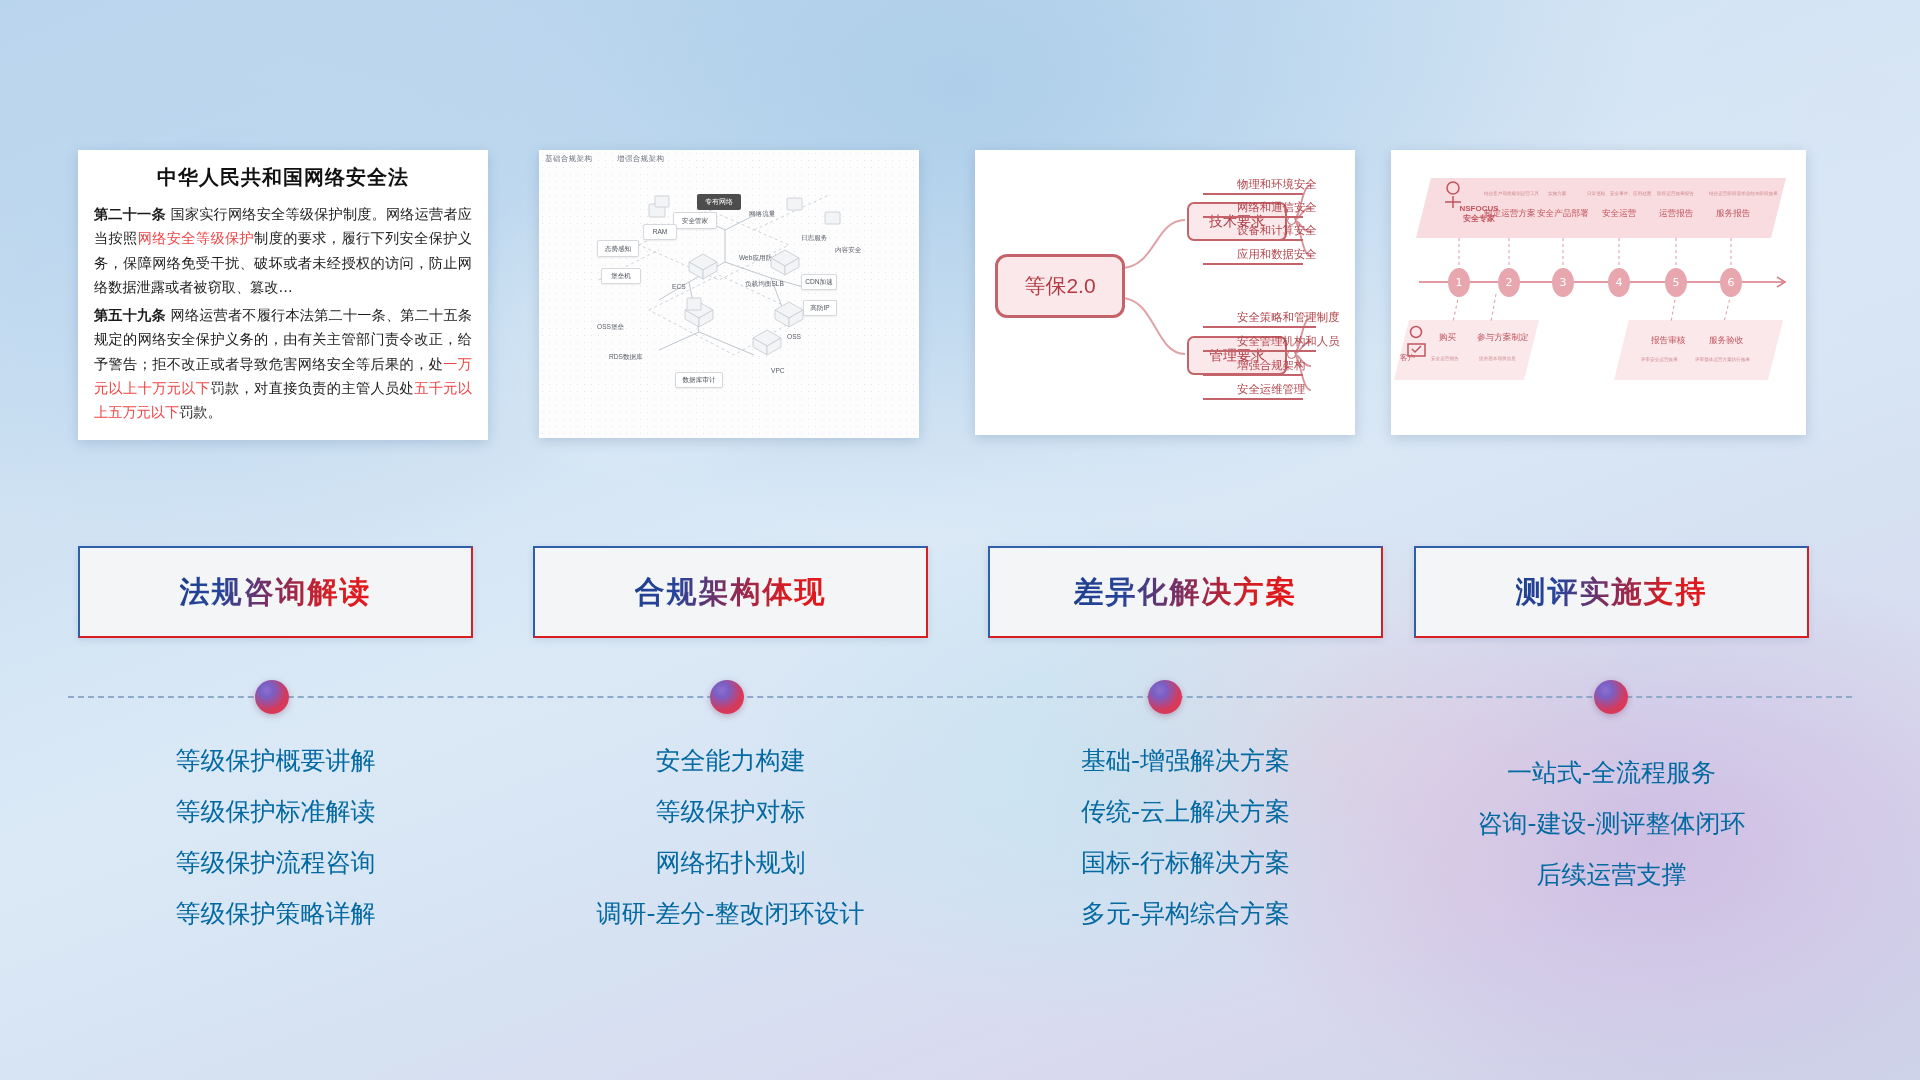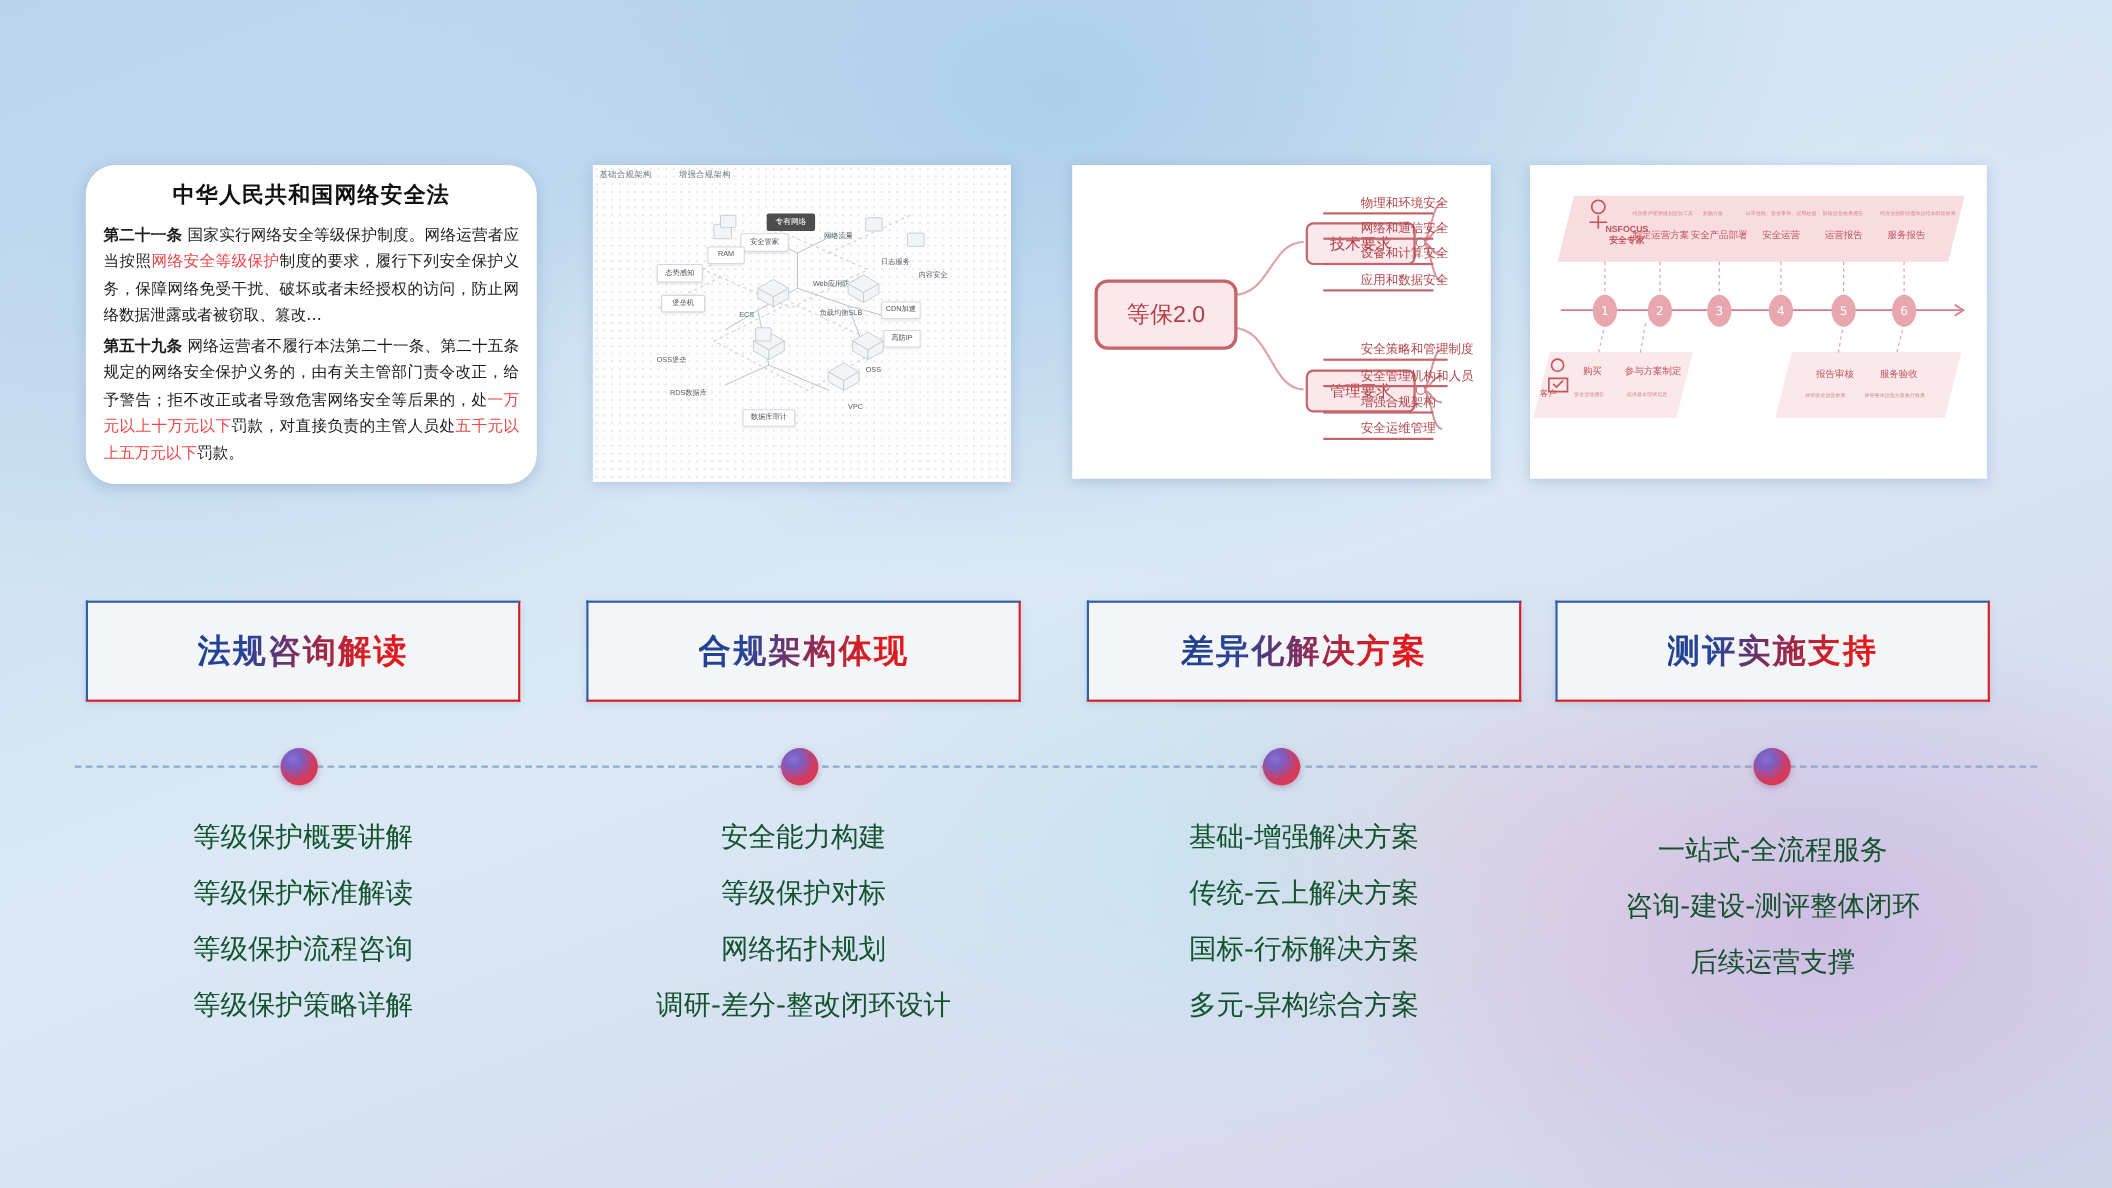--- a/index.html
+++ b/index.html
@@ -21,21 +21,21 @@
   .bg2{position:absolute;inset:0;z-index:0;
     background:
       radial-gradient(ellipse 460px 330px at 70% 70%, rgba(235,200,215,.35) 0%, rgba(235,200,215,0) 70%),
       radial-gradient(ellipse 300px 240px at 34% 30%, rgba(255,255,255,.35) 0%, rgba(255,255,255,0) 70%);
   }
   .stage{position:relative;z-index:2;width:1920px;height:1080px;}
 
   
   .cards{position:absolute;left:0;top:150px;width:1920px;height:295px;}
   .card{position:absolute;top:0;background:#fff;box-shadow:0 3px 12px rgba(60,90,130,.22);}
-  .card.c1{left:78px;width:410px;height:290px;border-radius:27px;}
+  .card.c1{left:78px;width:410px;height:290px;}
   .card.c2{left:539px;width:380px;height:288px;}
   .card.c3{left:975px;width:380px;height:285px;}
   .card.c4{left:1391px;width:415px;height:285px;}
 
   
   .law{padding:14px 16px 0 16px;box-sizing:border-box;height:100%;}
   .law-title{text-align:center;font-size:20px;font-weight:bold;color:#111;letter-spacing:1px;margin-bottom:11px;font-family:"DejaVu Sans",sans-serif;}
   .law-p{font-size:14.2px;line-height:1.72;color:#1b1b1b;text-align:justify;font-family:"DejaVu Sans",sans-serif;}
   .law-p b{font-weight:bold;}
   .law-p .r{color:#ef4444;}
@@ -97,21 +97,21 @@
   .tl-dot{position:absolute;top:30px;width:34px;height:34px;border-radius:50%;
     background:radial-gradient(circle at 34% 30%,#8c6fd0 0%,#7a5fc4 22%,#d6395a 62%,#e03b55 100%);
     box-shadow:0 2px 6px rgba(120,60,110,.35);}
   .tl-dot.d1{left:255px;}
   .tl-dot.d2{left:710px;}
   .tl-dot.d3{left:1148px;}
   .tl-dot.d4{left:1594px;}
 
   
   .cols{position:absolute;left:0;top:735px;width:1920px;height:220px;}
-  .col{position:absolute;top:0;text-align:center;color:#14532d;
+  .col{position:absolute;top:0;text-align:center;color:#0369a1;
     font-size:25px;line-height:51px;font-family:"DejaVu Sans",sans-serif;}
   .col div{white-space:nowrap;}
   .col.k1{left:78px;width:395px;}
   .col.k2{left:533px;width:395px;}
   .col.k3{left:988px;width:395px;}
   .col.k4{left:1414px;width:395px;top:12px;}
 </style>
 </head>
 <body>
 

